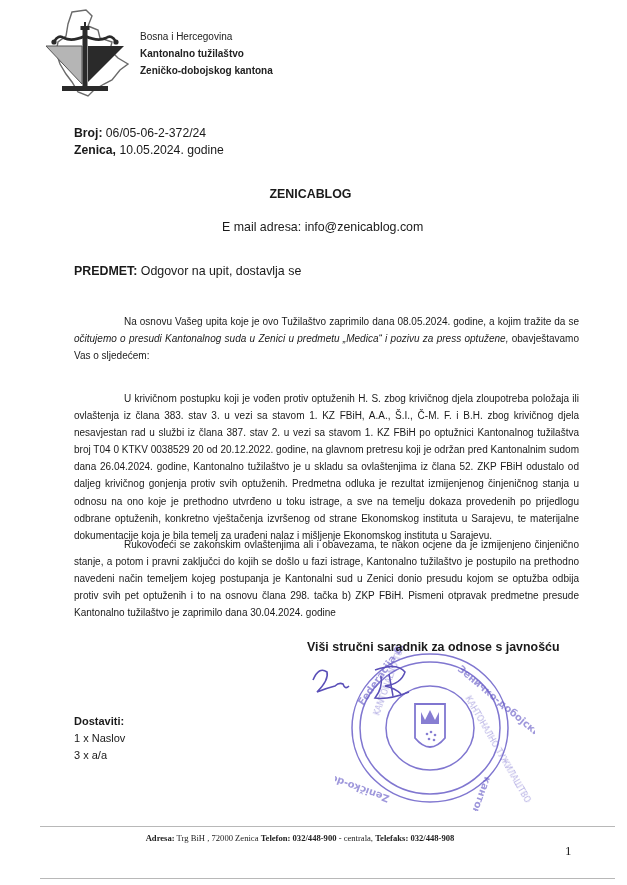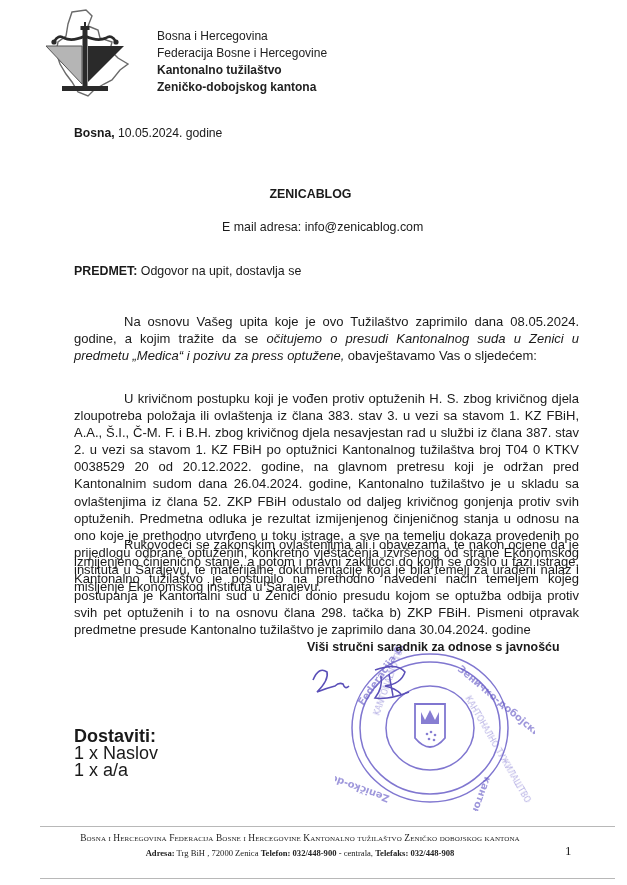--- a/index.html
+++ b/index.html
@@ -3,41 +3,41 @@
 <meta charset="utf-8">
 <style>
   html, body { margin: 0; padding: 0; background: #ffffff; }
   body {
     width: 627px; height: 885px; position: relative; overflow: hidden;
     font-family: "Liberation Sans", "DejaVu Sans", sans-serif;
     color: #1a1a1a;
   }
   .abs { position: absolute; }
   .logo { left: 42px; top: 8px; width: 88px; height: 92px; }
-  .header-text { left: 140px; top: 28px; font-size: 12px; line-height: 17px; color: #222; margin-left: 17px; }
+  .header-text { left: 140px; top: 28px; font-size: 10px; line-height: 17px; color: #222; }
   .header-text .b { font-weight: bold; }
   .meta { left: 74px; top: 125px; font-size: 12.2px; line-height: 16.5px; }
   .meta b { font-weight: bold; }
   .recipient { left: 0; width: 565px; top: 187px; text-align: center; font-size: 12.4px; font-weight: bold; padding-left: 0; }
   .recipient span { display: inline-block; margin-left: 56px; }
   .email { left: 222px; top: 220px; font-size: 12.4px; }
   .subject { left: 74px; top: 264px; font-size: 12.4px; }
   .subject b { font-weight: bold; }
   .para {
-    left: 74px; width: 505px; font-size: 13px; line-height: 17.1px;
+    left: 74px; width: 505px; font-size: 10px; line-height: 17.1px;
     text-align: justify; text-indent: 50px;
   }
   .para i { font-style: italic; }
   .p1 { top: 313px; }
   .p2 { top: 375px; margin-top: 15px; }
   .p3 { top: 536px; }
   .sig-title { left: 307px; top: 640px; font-size: 12.4px; font-weight: bold; z-index: 3; }
   .stamp { left: 335px; top: 646px; width: 200px; height: 165px; z-index: 1; }
   .signature { left: 305px; top: 658px; width: 120px; height: 50px; z-index: 2; }
-  .dostaviti { left: 74px; top: 728px; font-size: 18px; line-height: 17px; }
+  .dostaviti { left: 74px; top: 713px; font-size: 11px; line-height: 17px; }
   .dostaviti .b { font-weight: bold; }
   .footer-line { left: 40px; width: 575px; height: 0; border-top: 1px solid #b8b8b8; }
   .fl-top { top: 826px; }
   .fl-bot { top: 878px; }
   .footer { left: 60px; width: 480px; top: 831px; text-align: center; font-family: "Liberation Serif", "DejaVu Serif", serif; font-size: 8.6px; line-height: 15px; color: #222; }
   .footer .sc { font-variant: small-caps; letter-spacing: 0.1px; font-size: 9.4px; }
   .footer b { font-weight: bold; margin-top: 37px; }
   .page-num { left: 565px; top: 843px; font-family: "Liberation Serif", "DejaVu Serif", serif; font-size: 13px; color: #222; }
 </style>
 </head>
@@ -59,27 +59,27 @@
     <rect x="40.5" y="22" width="5" height="56" fill="#2a2a2a"></rect>
     <rect x="38.5" y="18" width="9" height="4" fill="#2a2a2a"></rect>
     <rect x="42" y="14" width="2" height="5" fill="#2a2a2a"></rect>
 
     <rect x="20" y="78" width="46" height="5" fill="#2a2a2a"></rect>
   </svg>
 </div>
 
 <div class="abs header-text">
   <div>Bosna i Hercegovina</div>
-  <div>Federacija Bosne i Hercegovine</div>
   <div class="b">Kantonalno tužilaštvo</div>
   <div class="b">Zeničko-dobojskog kantona</div>
 </div>
 
 <div class="abs meta">
-  <div><b>Bosna,</b><span> 10.05.2024. godine</span></div>
+  <div><b>Broj:</b><span> 06/05-06-2-372/24</span></div>
+  <div><b>Zenica,</b><span> 10.05.2024. godine</span></div>
 </div>
 
 <div class="abs recipient"><span>ZENICABLOG</span></div>
 <div class="abs email">E mail adresa: info@zenicablog.com</div>
 
 <div class="abs subject"><b>PREDMET:</b><span> Odgovor na upit, dostavlja se</span></div>
 
 <div class="abs para p1"><span>Na osnovu Vašeg upita koje je ovo Tužilaštvo zaprimilo dana 08.05.2024. godine, a kojim tražite da se </span><i>očitujemo o presudi Kantonalnog suda u Zenici u predmetu „Medica“ i pozivu za press optužene,</i><span> obavještavamo Vas o sljedećem:</span></div>
 
 <div class="abs para p2">U krivičnom postupku koji je vođen protiv optuženih H. S. zbog krivičnog djela zloupotreba položaja ili ovlaštenja iz člana 383. stav 3. u vezi sa stavom 1. KZ FBiH, A.A., Š.I., Č-M. F. i B.H. zbog krivičnog djela nesavjestan rad u službi iz člana 387. stav 2. u vezi sa stavom 1. KZ FBiH po optužnici Kantonalnog tužilaštva broj T04 0 KTKV 0038529 20 od 20.12.2022. godine, na glavnom pretresu koji je održan pred Kantonalnim sudom dana 26.04.2024. godine, Kantonalno tužilaštvo je u skladu sa ovlaštenjima iz člana 52. ZKP FBiH odustalo od daljeg krivičnog gonjenja protiv svih optuženih. Predmetna odluka je rezultat izmijenjenog činjeničnog stanja u odnosu na ono koje je prethodno utvrđeno u toku istrage, a sve na temelju dokaza provedenih po prijedlogu odbrane optuženih, konkretno vještačenja izvršenog od strane Ekonomskog instituta u Sarajevu, te materijalne dokumentacije koja je bila temelj za urađeni nalaz i mišljenje Ekonomskog instituta u Sarajevu.</div>
@@ -120,24 +120,23 @@
 <div class="abs signature">
   <svg width="120" height="50" viewBox="0 0 120 50">
     <path d="M8 22 Q14 8 22 14 Q24 22 12 34 Q22 30 30 28 Q34 24 38 26 Q40 32 44 28" fill="none" stroke="#5a4fb8" stroke-width="1.6"></path>
     <path d="M70 12 Q92 4 100 14 Q96 26 80 28 Q90 30 96 36 M76 18 Q78 30 70 40 Q84 42 104 34 M84 16 L88 38" fill="none" stroke="#5a4fb8" stroke-width="1.5"></path>
   </svg>
 </div>
 
 <div class="abs dostaviti">
   <div class="b">Dostaviti:</div>
   <div>1 x Naslov</div>
-  <div>1 x a/a</div>
+  <div>3 x a/a</div>
 </div>
 
 <div class="abs footer-line fl-top"></div>
 <div class="abs footer">
-  <div class="sc">Bosna i Hercegovina Federacija Bosne i Hercegovine Kantonalno tužilaštvo Zeničko dobojskog kantona</div>
   <div>
     <b>Adresa:</b><span> Trg BiH , 72000 Zenica </span><b>Telefon:</b><b> 032/448-900</b><span> - centrala, </span><b>Telefaks:</b><b> 032/448-908</b>
   </div>
 </div>
 <div class="abs page-num">1</div>
 <div class="abs footer-line fl-bot"></div>
 
 </body></html>

